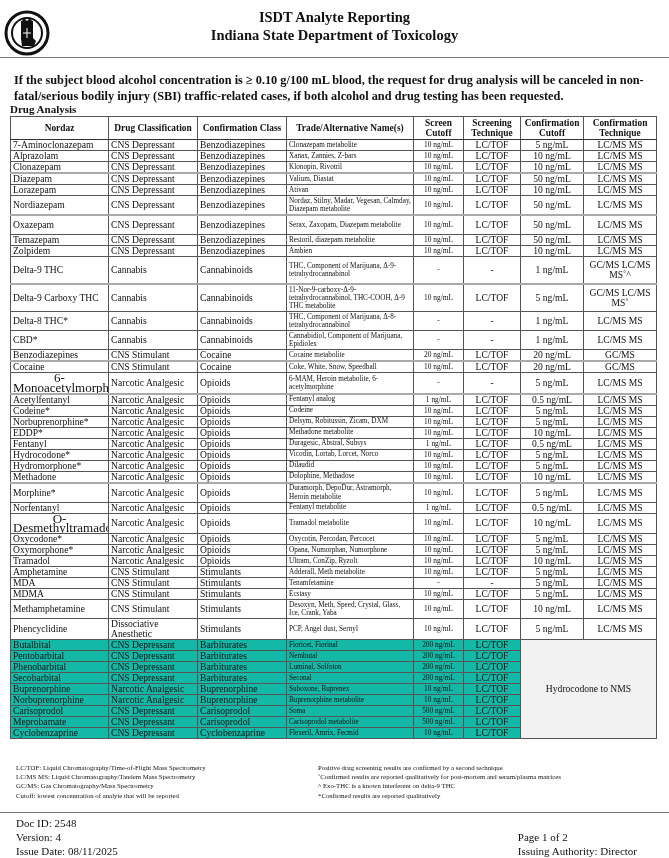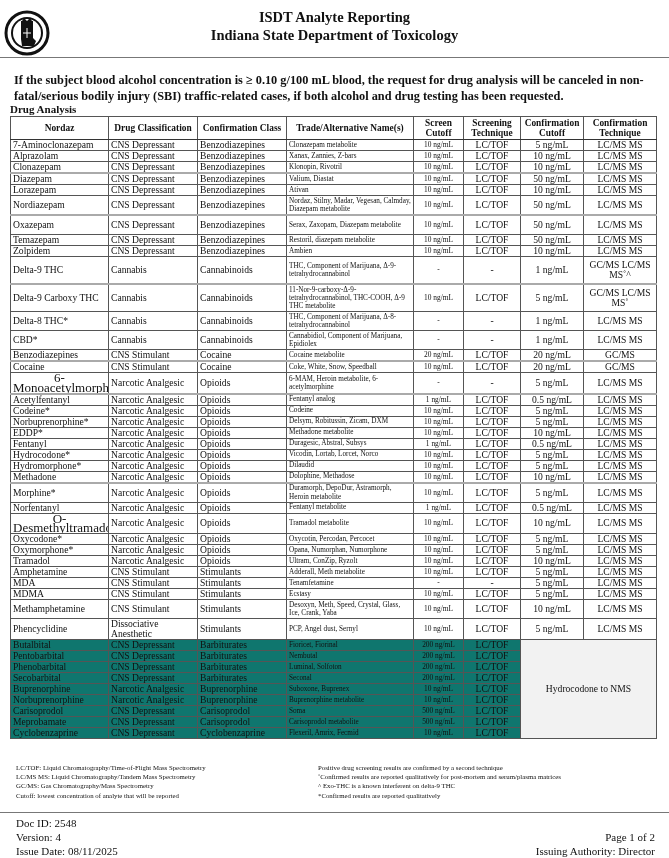--- a/index.html
+++ b/index.html
@@ -12,29 +12,29 @@
   table.grid { position:absolute; left:10px; top:116px; width:646px; border-collapse:collapse; table-layout:fixed; border:1.5px solid #333; }
   table.grid th, table.grid td { border:1px solid #555; padding:0 2px; font-size:9.6px; line-height:9.8px; vertical-align:middle; overflow:hidden; }
   table.grid th { font-weight:bold; text-align:center; font-size:9.4px; line-height:10px; height:22px; border-bottom:1.5px solid #333; }
   table.grid td.tn { font-size:7.2px; line-height:8.2px; }
   table.grid td.c { text-align:center; }
   table.grid td.sc { text-align:center; font-size:7.4px; }
   table.grid td.sm { font-size:13px;text-align:center; }
   table.grid tr.r1 td { height:10px; }
   table.grid tr.r2 td { height:18px; }
   table.grid tr.r3 td { height:26px; }
-  table.grid tr.shade td { background:#0f766e; }
+  table.grid tr.shade td { background:#14b8a6; }
   table.grid tr.thick td { border-top:2px solid #aaa; }
   td.outsourced { background:#f2f2f2 !important; text-align:center; font-size:9px; }
   .legend { position:absolute; top:763px; font-size:6.8px; line-height:9.2px; }
   .legend.left { left:16px; }
   .legend.right { left:318px; }
   .hr-bot { position:absolute; left:0; right:0; top:812px; height:1px; background:#777; }
   .footer-left { position:absolute; left:16px; top:816px; font-size:11px; line-height:14px; }
-  .footer-right { position:absolute; right:14px; top:830px; font-size:11px; line-height:14px; text-align:right; }
+  .footer-right { position:absolute; right:32px; top:830px; font-size:11px; line-height:14px; text-align:left; }
 </style>
 </head>
 <body>
 
 <div class="logo">
   <svg width="46" height="54" viewBox="0 0 46 54">
     <circle cx="23" cy="27" r="21" fill="#fff" stroke="#111" stroke-width="3"></circle>
     <circle cx="23" cy="27" r="16" fill="#111"></circle>
     <circle cx="23" cy="27" r="14" fill="#fff"></circle>
     <path d="M17 15 L29 15 L29 32 L32 35 L30 40 L18 40 L17 33 Z" fill="#111"></path>

